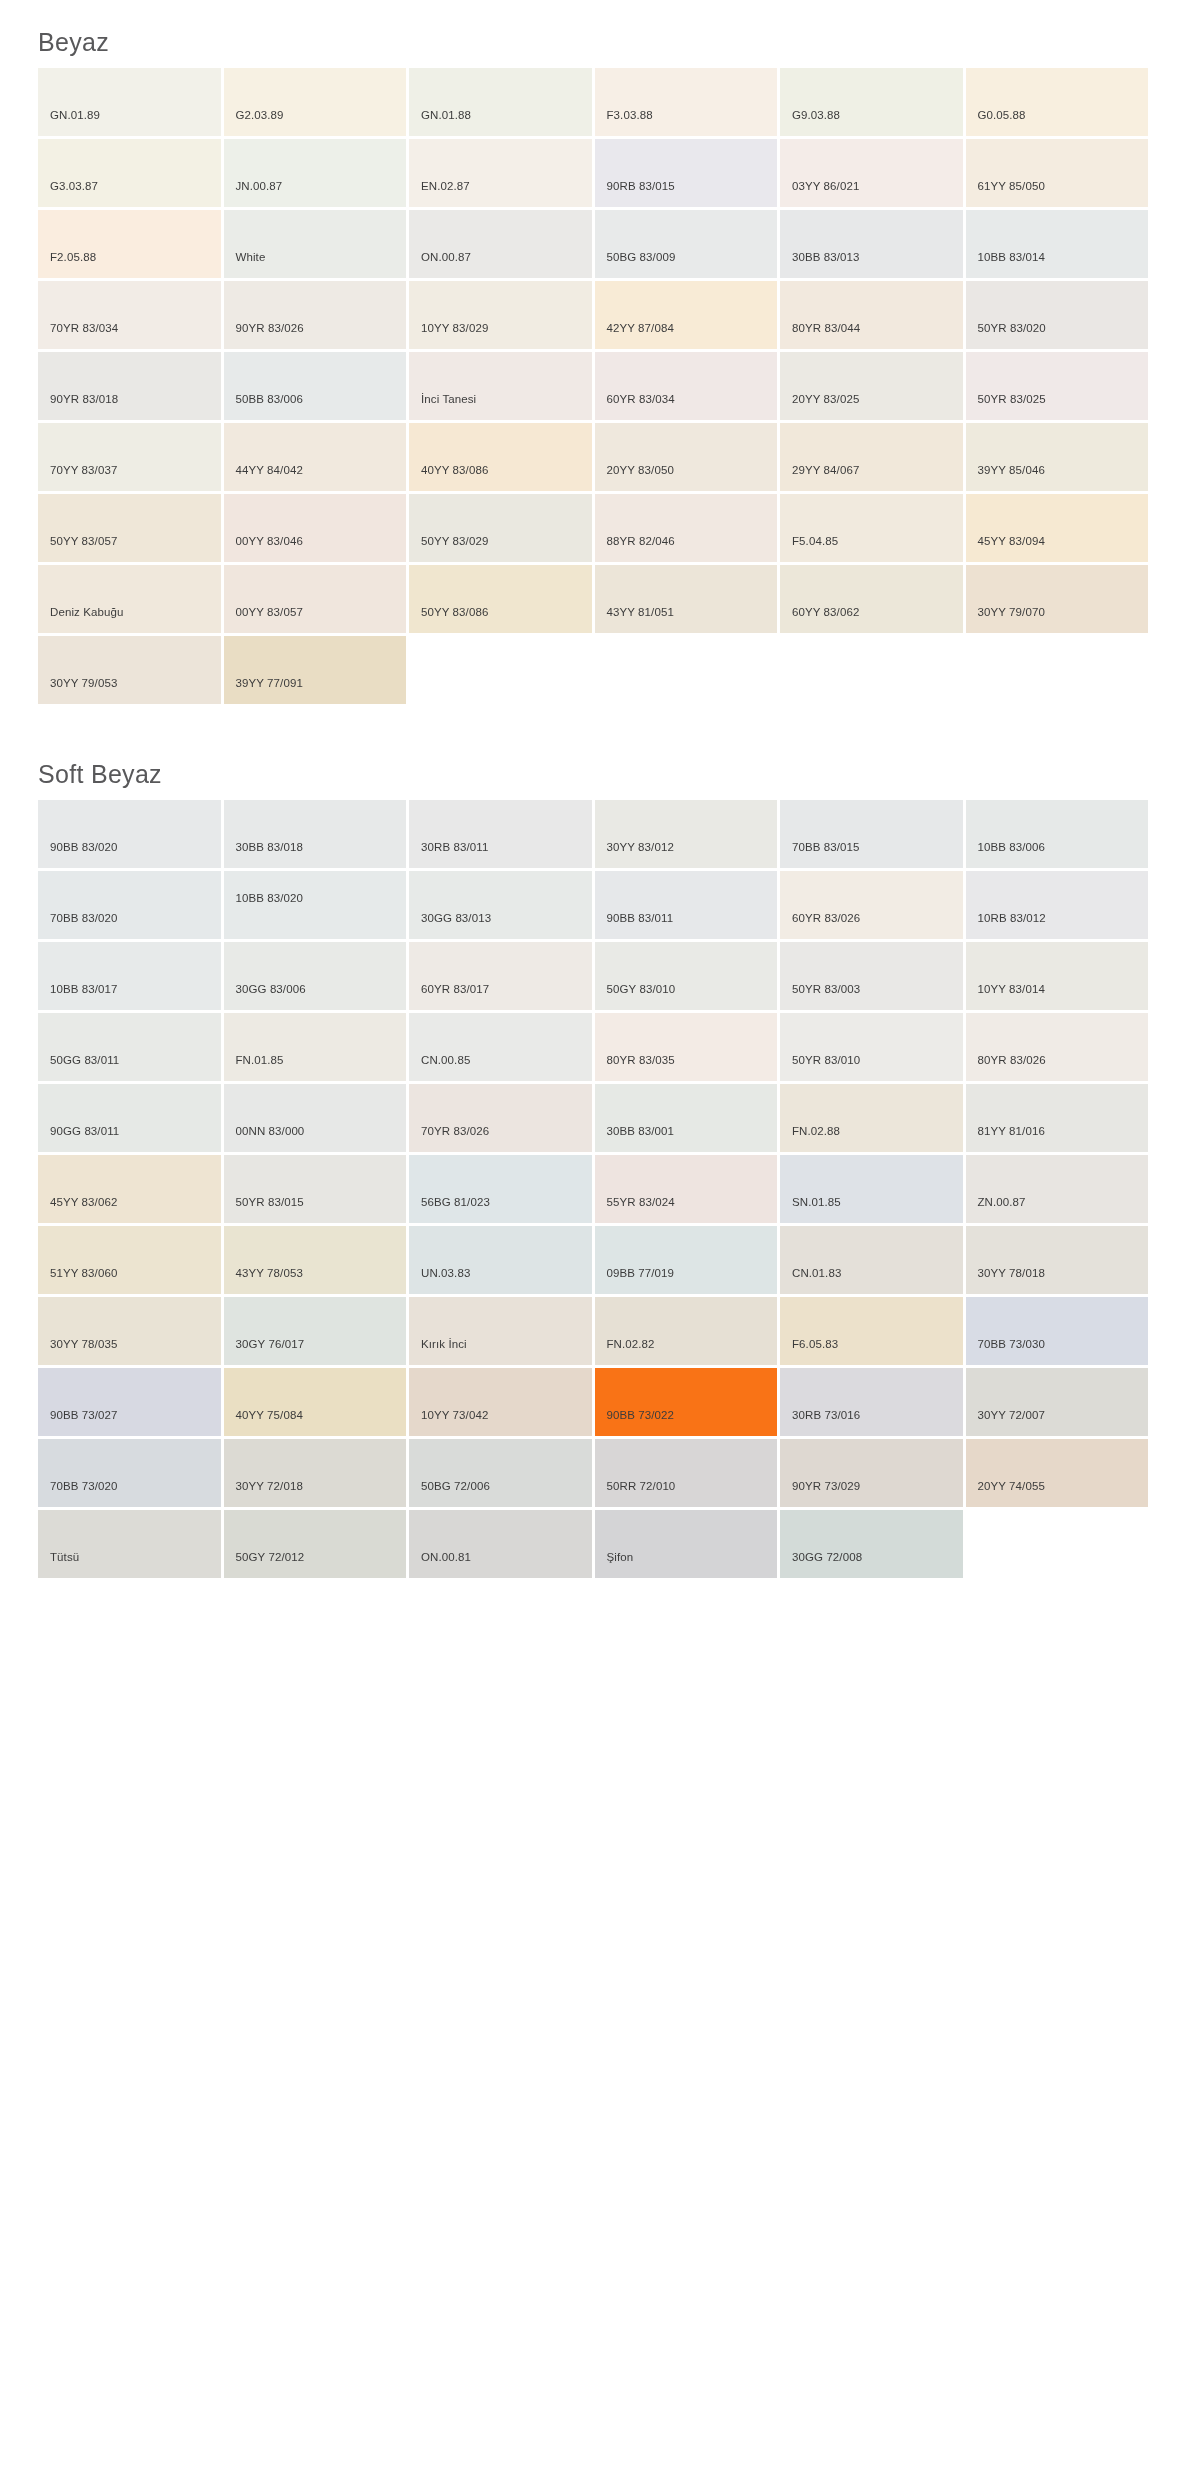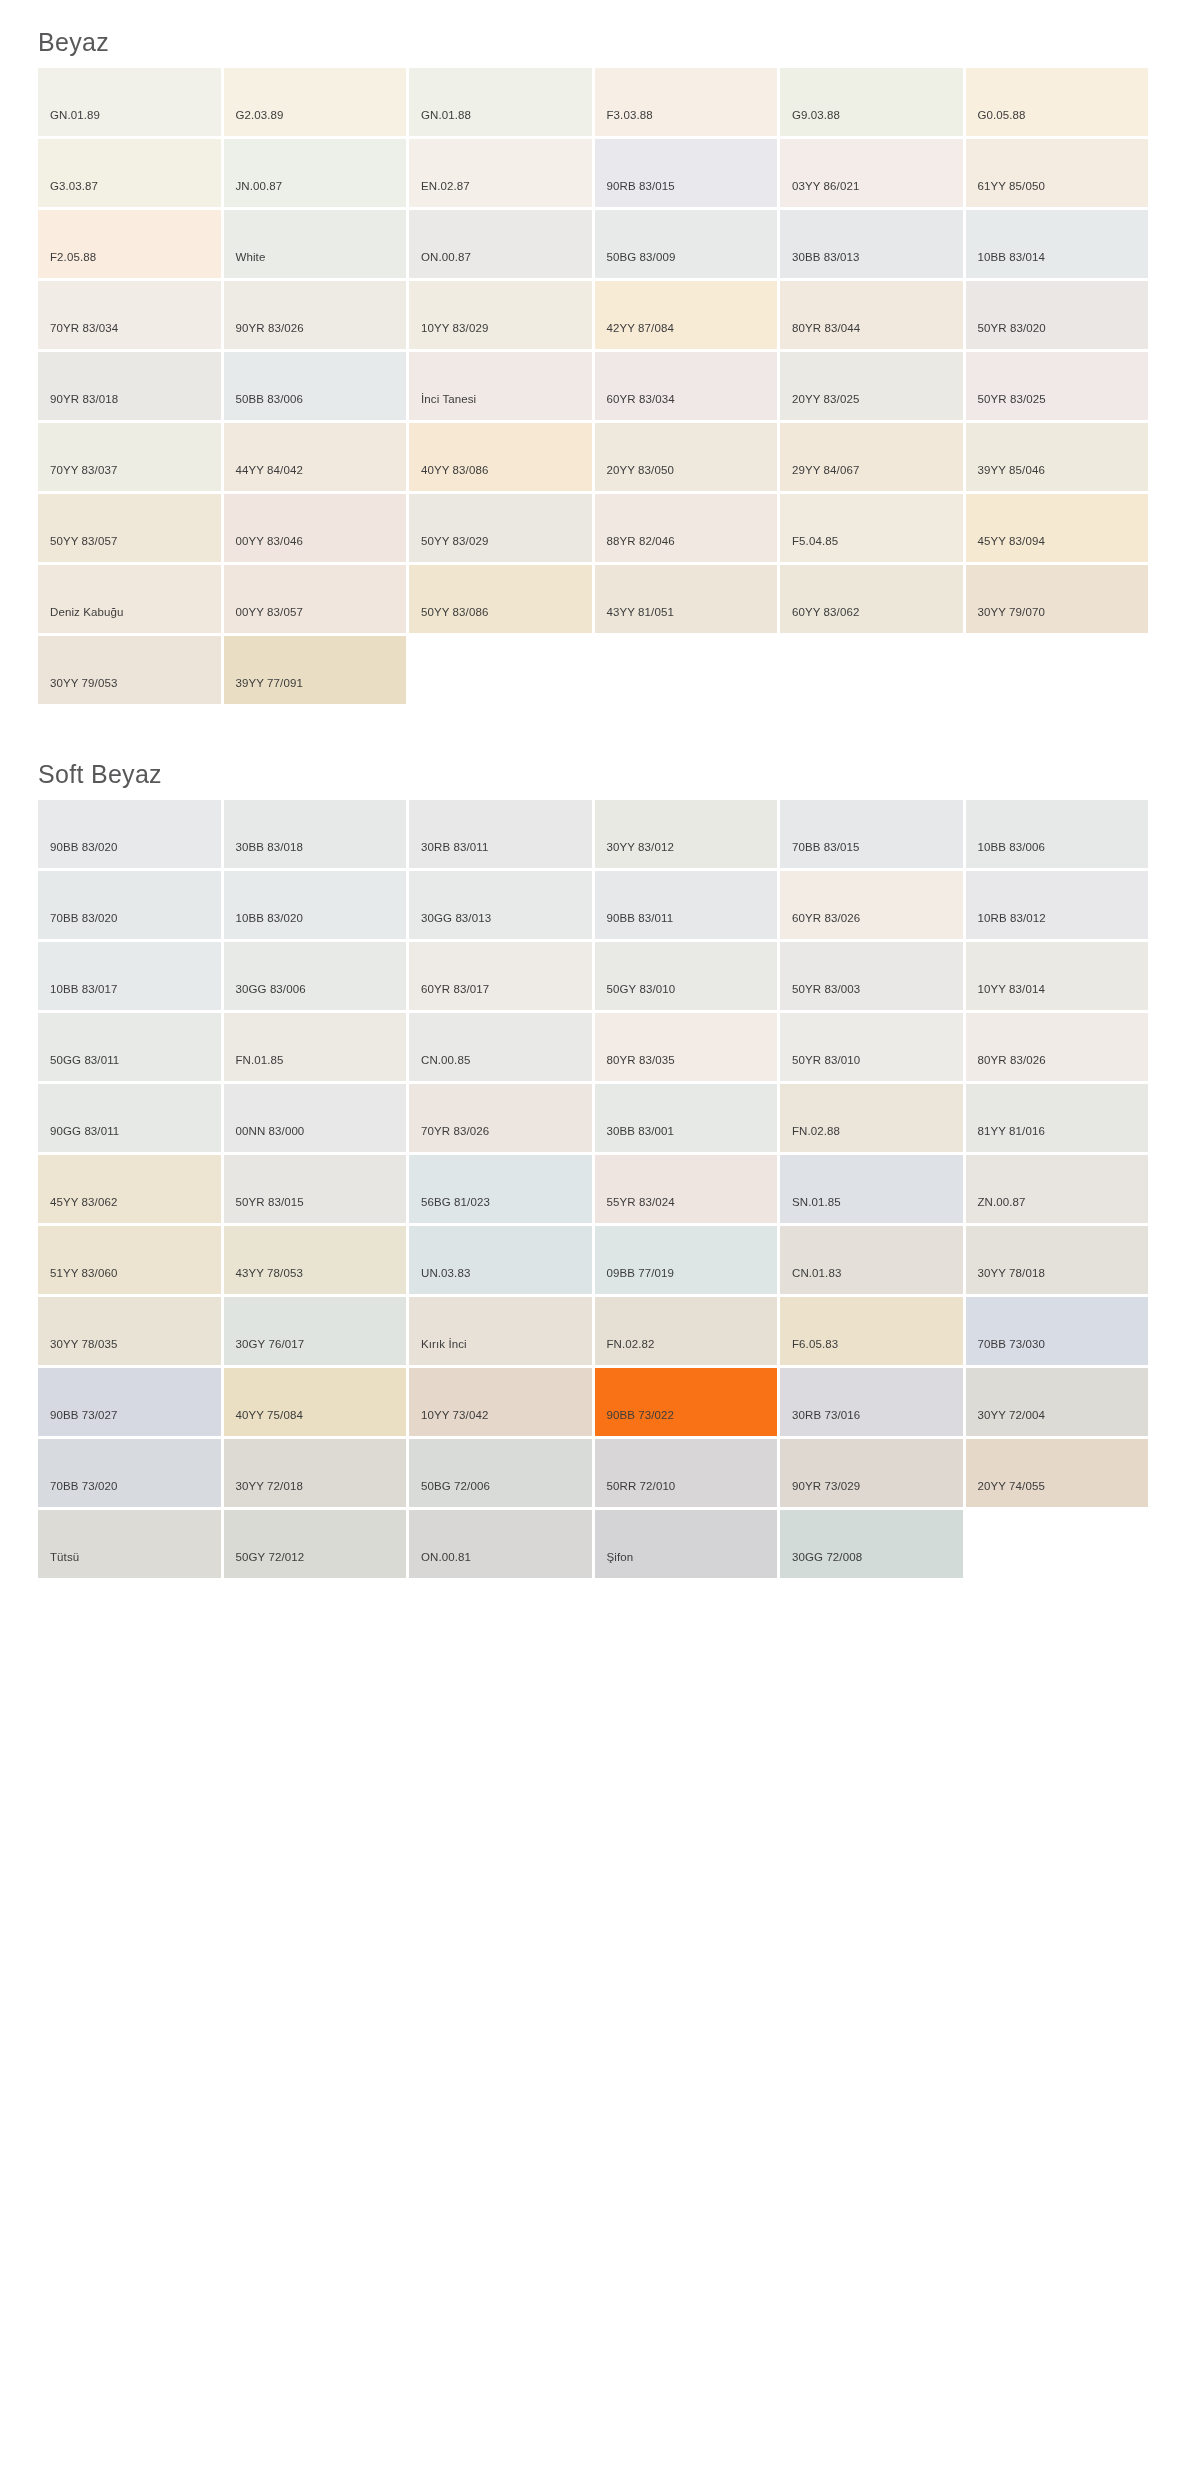--- a/index.html
+++ b/index.html
@@ -251,21 +251,21 @@
         </div>
         <div class="swatch" style="background-color: rgb(230, 232, 233);">
           <span class="swatch-label">70BB 83/015</span>
         </div>
         <div class="swatch" style="background-color: rgb(230, 233, 232);">
           <span class="swatch-label">10BB 83/006</span>
         </div>
         <div class="swatch" style="background-color: rgb(229, 233, 234);">
           <span class="swatch-label">70BB 83/020</span>
         </div>
-        <div class="swatch" style="background-color: rgb(230, 234, 234);">
+        <div class="swatch" style="background-color: rgb(230, 234, 234); align-items: center;">
           <span class="swatch-label">10BB 83/020</span>
         </div>
         <div class="swatch" style="background-color: rgb(231, 234, 232);">
           <span class="swatch-label">30GG 83/013</span>
         </div>
         <div class="swatch" style="background-color: rgb(230, 232, 234);">
           <span class="swatch-label">90BB 83/011</span>
         </div>
         <div class="swatch" style="background-color: rgb(242, 236, 228);">
           <span class="swatch-label">60YR 83/026</span>
@@ -390,21 +390,21 @@
         <div class="swatch" style="background-color: rgb(229, 216, 203);">
           <span class="swatch-label">10YY 73/042</span>
         </div>
         <div class="swatch" style="background-color: #f97316;">
           <span class="swatch-label">90BB 73/022</span>
         </div>
         <div class="swatch" style="background-color: rgb(219, 218, 222);">
           <span class="swatch-label">30RB 73/016</span>
         </div>
         <div class="swatch" style="background-color: rgb(220, 219, 214);">
-          <span class="swatch-label">30YY 72/004</span>
+          <span class="swatch-label">30YY 72/007</span>
         </div>
         <div class="swatch" style="background-color: rgb(215, 219, 223);">
           <span class="swatch-label">70BB 73/020</span>
         </div>
         <div class="swatch" style="background-color: rgb(220, 218, 211);">
           <span class="swatch-label">30YY 72/018</span>
         </div>
         <div class="swatch" style="background-color: rgb(217, 219, 217);">
           <span class="swatch-label">50BG 72/006</span>
         </div>

